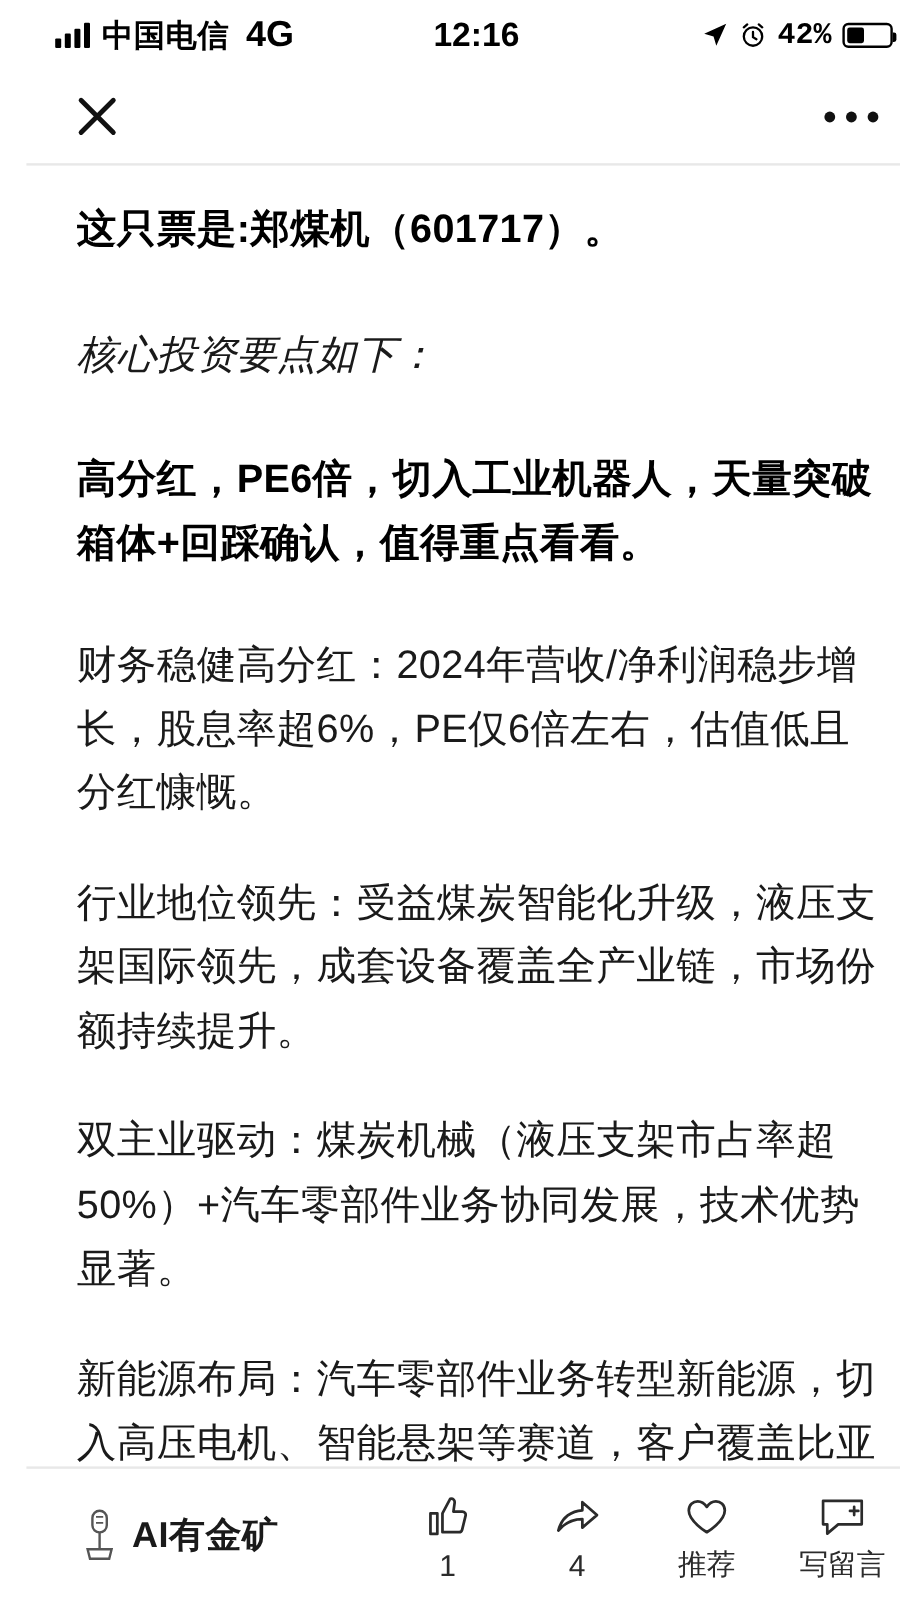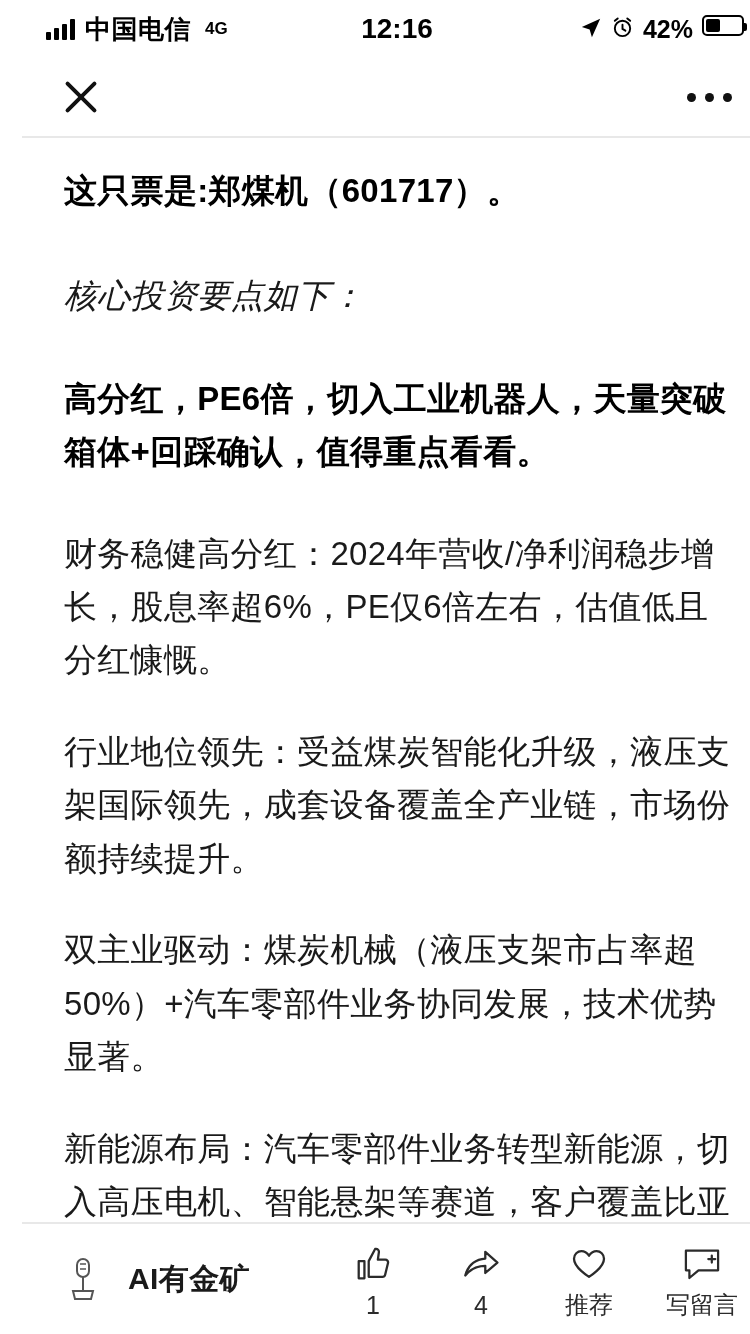--- a/index.html
+++ b/index.html
@@ -31,28 +31,28 @@
     position: relative;
   }
   .sb-left { display: flex; align-items: center; gap: 10px; }
   .signal { display: flex; align-items: flex-end; gap: 3px; height: 22px; }
   .signal i { display: block; width: 5px; background: #000; border-radius: 1px; }
   .signal i:nth-child(1) { height: 8px; }
   .signal i:nth-child(2) { height: 12px; }
   .signal i:nth-child(3) { height: 16px; }
   .signal i:nth-child(4) { height: 21px; }
   .carrier { font-size: 26px; letter-spacing: 0.5px; }
-  .net { font-size: 17px; margin-left: 4px; }
+  .net { font-size: 30px; margin-left: 4px; }
   .sb-center {
     position: absolute; left: 0; right: 0; top: 0; height: 58px;
     display: flex; align-items: center; justify-content: center;
     font-size: 28px; font-weight: 600;
     pointer-events: none;
   }
-  .sb-right { margin-left: auto; display: flex; align-items: flex-start; gap: 9px; }
+  .sb-right { margin-left: auto; display: flex; align-items: center; gap: 9px; font-family: Liberation Mono, monospace; }
   .loc-icon { width: 22px; height: 22px; }
   .alarm-icon { width: 23px; height: 23px; }
   .batt-pct { font-size: 25px; }
   .batt {
     width: 42px; height: 21px;
     border: 2px solid #000; border-radius: 5px;
     position: relative; display: flex; align-items: center;
     padding: 2px;
   }
   .batt::after {
@@ -100,21 +100,21 @@
   .para.highlight { font-weight: 700; color: #000; margin-bottom: 48px; line-height: 1.6; }
 
   
   .bottombar {
     flex: 0 0 112px;
     border-top: 2px solid #e8e8e8;
     display: flex; align-items: center;
     padding: 0 34px 0 34px;
     background: #fff;
   }
-  .account { display: flex; align-items: center; gap: 18px; cursor: pointer; }
+  .account { display: flex; align-items: center; cursor: pointer; }
   .avatar {
     width: 54px; height: 58px;
     display: flex; align-items: center; justify-content: center;
   }
   .avatar svg { display: block; }
   .account-name {
     font-size: 30px; font-weight: 700; color: #1a1a1a; letter-spacing: 0.4px;
   }
   .actions {
     margin-left: auto;

